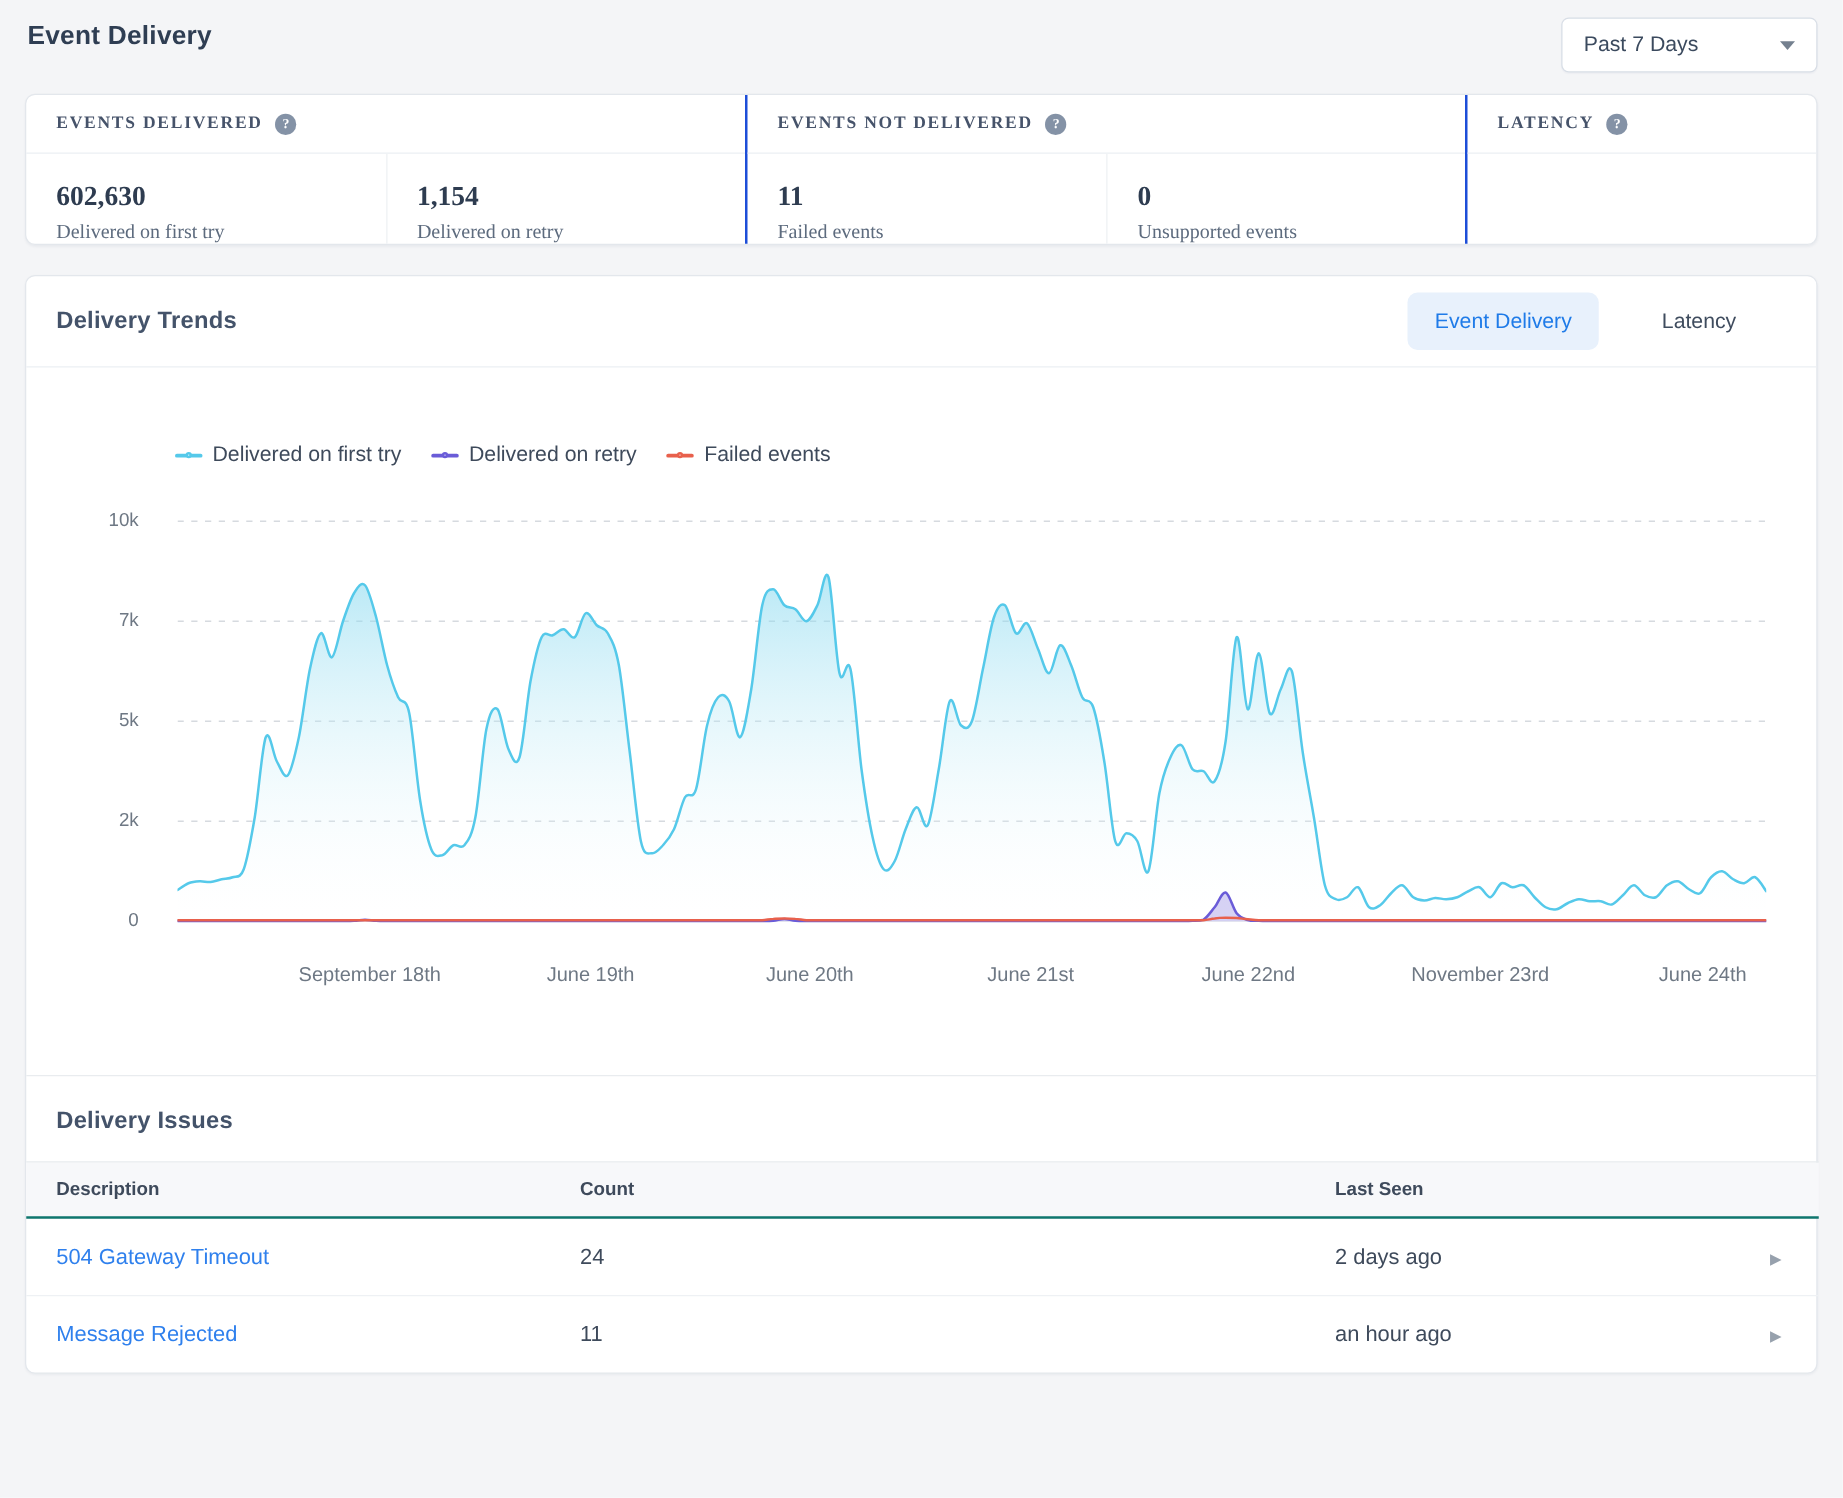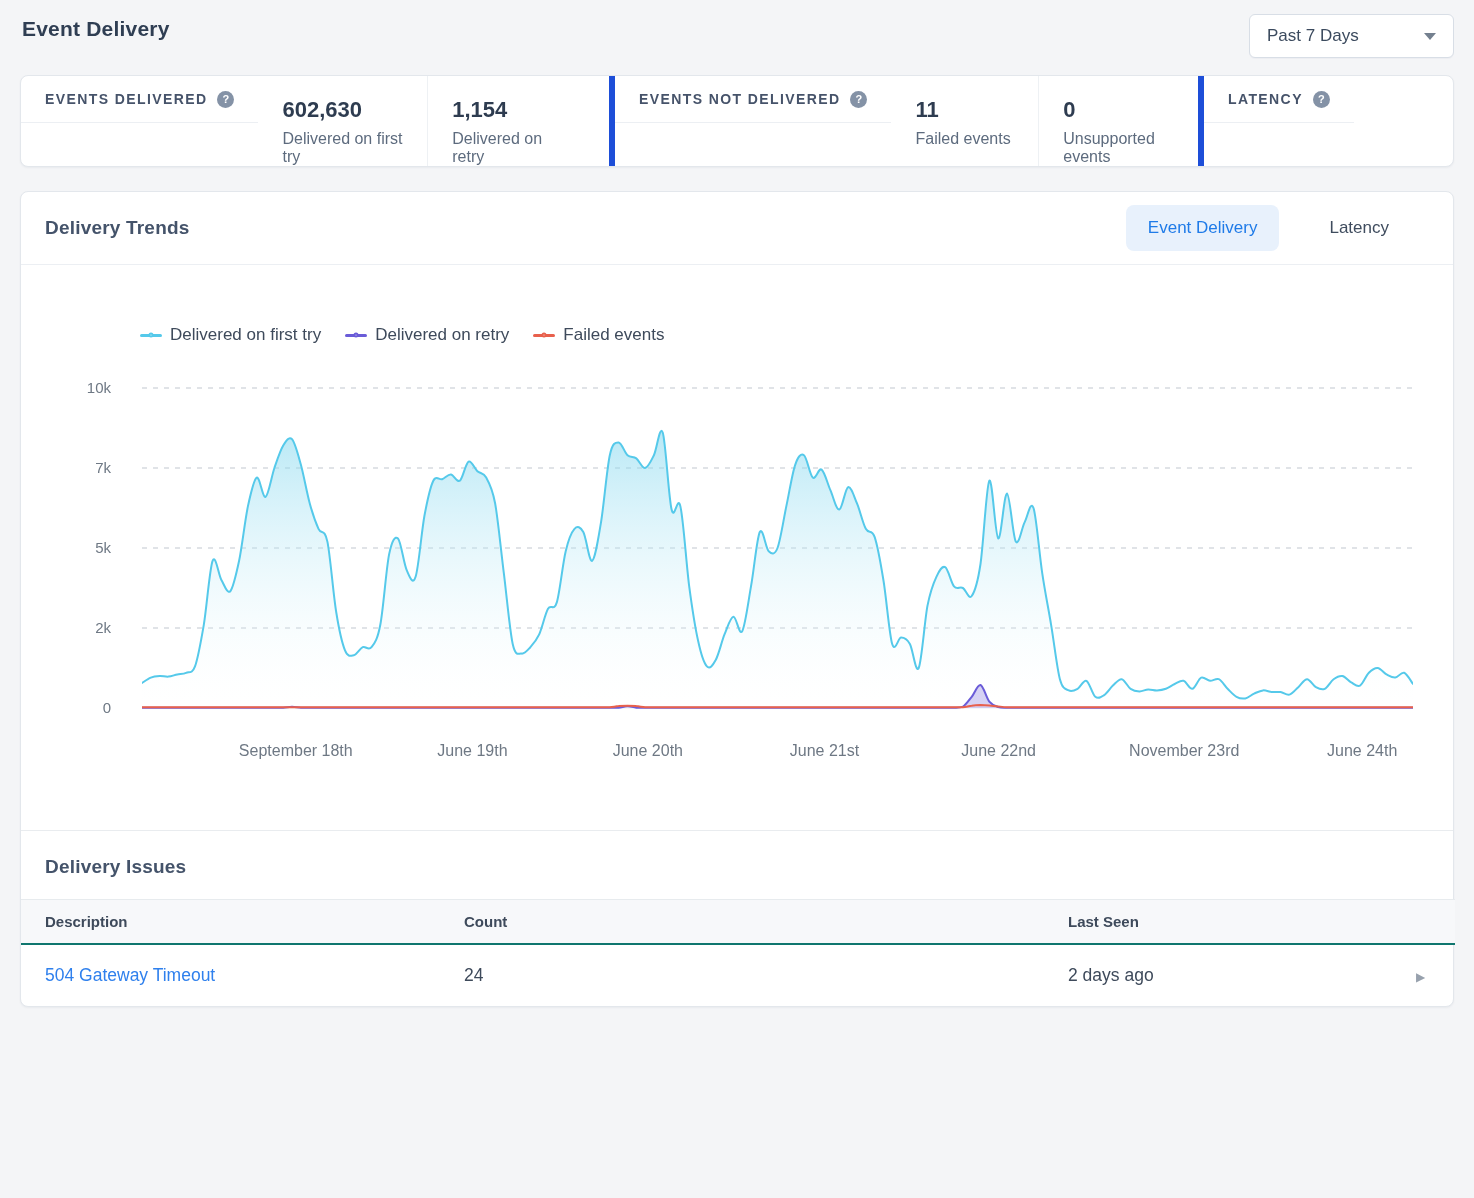--- a/index.html
+++ b/index.html
@@ -14,22 +14,22 @@
               box-shadow:0 1px 1px rgba(20,40,80,.03); }
   .dropdown-value { font-size:17px; color:#3b4a5e; }
   .caret-down { width:0; height:0; border-left:6px solid transparent; border-right:6px solid transparent; border-top:7px solid #74808f; }
 
   
   .card { background:#fff; border:1px solid #e3e7ec; border-radius:8px; margin:0 20px;
           box-shadow:0 1px 2px rgba(25,40,70,.05); }
 
   
   .stats-card { margin-top:13px; display:flex; }
-  .stat-group { display:flex; flex-direction:row; }
-  .stat-group + .stat-group { border-left:6px solid #1d4ed8;margin-left:13px; }
+  .stat-group { display:flex; flex-direction:column;font-family:Liberation Serif, serif; }
+  .stat-group + .stat-group { border-left:2px solid #1d4ed8; }
   .stat-group.g1 { width:575px; } .stat-group.g2 { width:576px; } .stat-group.g3 { flex:1; }
   .stat-head { height:47px; display:flex; align-items:center; gap:10px; padding:0 24px; border-bottom:1px solid #eceff3; }
   .stat-title { font-size:14px; font-weight:700; letter-spacing:1.4px; color:#46536a; }
   .help-icon { width:17px; height:17px; border-radius:50%; background:#8492a6; color:#fff; font-size:11px; font-weight:700;
                display:inline-flex; align-items:center; justify-content:center; cursor:pointer; }
   .stat-body { display:flex; flex:1; }
   .stat-cell { width:50%; padding:21px 24px 0 24px; }
   .stat-cell + .stat-cell { border-left:1px solid #eef1f4; }
   .stat-cell.full { width:100%; }
   .stat-value { font-size:22px; font-weight:700; color:#2e3c50; }
@@ -220,18 +220,24 @@
             <th></th>
           </tr>
         </thead>
         <tbody id="issuesBody">
             <tr>
               <td><a class="issue-link">504 Gateway Timeout</a></td>
               <td>24</td>
               <td>2 days ago</td>
               <td><span class="chevron-right">▶</span></td>
             </tr>
+            <tr>
+              <td><a class="issue-link">Message Rejected</a></td>
+              <td>11</td>
+              <td>an hour ago</td>
+              <td><span class="chevron-right">▶</span></td>
+            </tr>
           </tbody>
       </table>
     </div>
   </div>
 
 </div>
 
 </body></html>

